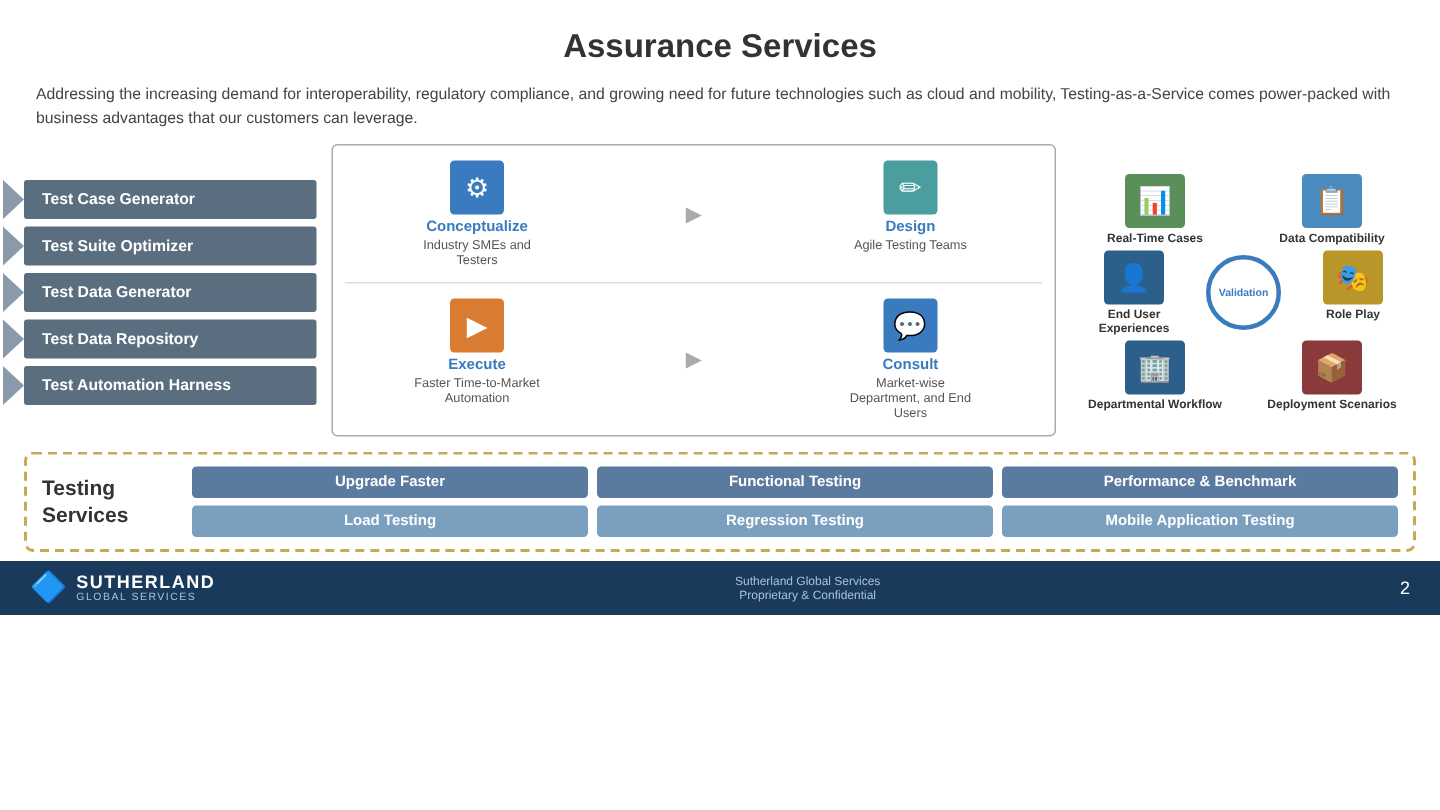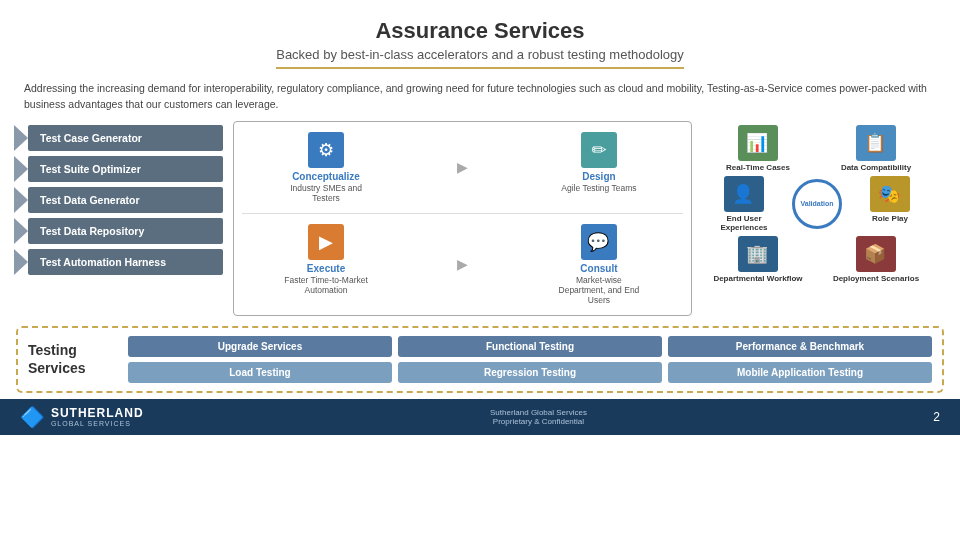--- a/index.html
+++ b/index.html
@@ -45,22 +45,23 @@
       font-size: 10.5px;
       color: #444;
       padding: 6px 24px 8px;
       line-height: 1.5;
     }
 
     
     .main-content {
       display: flex;
       flex: 1;
-      padding: 0 28px 6px;
+      padding: 0 16px 6px;
       gap: 10px;
+      align-items: center;
     }
 
     
     .left-panel {
       width: 195px;
       display: flex;
       flex-direction: column;
       gap: 5px;
       padding-top: 4px;
     }
@@ -305,21 +306,20 @@
       font-weight: bold;
     }
   </style>
 </head>
 <body>
 
 <div class="page">
 
   <div class="header">
     <h1>Assurance Services</h1>
-    <h2>Backed by best-in-class accelerators and a robust testing methodology</h2>
   </div>
 
   <div class="intro">Addressing the increasing demand for interoperability, regulatory compliance, and growing need for future technologies such as cloud and mobility, Testing-as-a-Service comes power-packed with business advantages that our customers can leverage.</div>
 
   <div class="main-content">
 
     <div class="left-panel">
       <div class="accelerator-item">Test Case Generator</div>
       <div class="accelerator-item">Test Suite Optimizer</div>
       <div class="accelerator-item">Test Data Generator</div>
@@ -392,21 +392,21 @@
         </div>
       </div>
     </div>
 
   </div>
 
   <div class="bottom-section">
     <div class="testing-services-label">Testing Services</div>
     <div class="services-grid">
       <div class="services-row">
-        <div class="service-pill">Upgrade Services</div>
+        <div class="service-pill">Upgrade Faster</div>
         <div class="service-pill">Functional Testing</div>
         <div class="service-pill">Performance &amp; Benchmark</div>
       </div>
       <div class="services-row">
         <div class="service-pill light">Load Testing</div>
         <div class="service-pill light">Regression Testing</div>
         <div class="service-pill light">Mobile Application Testing</div>
       </div>
     </div>
   </div>

